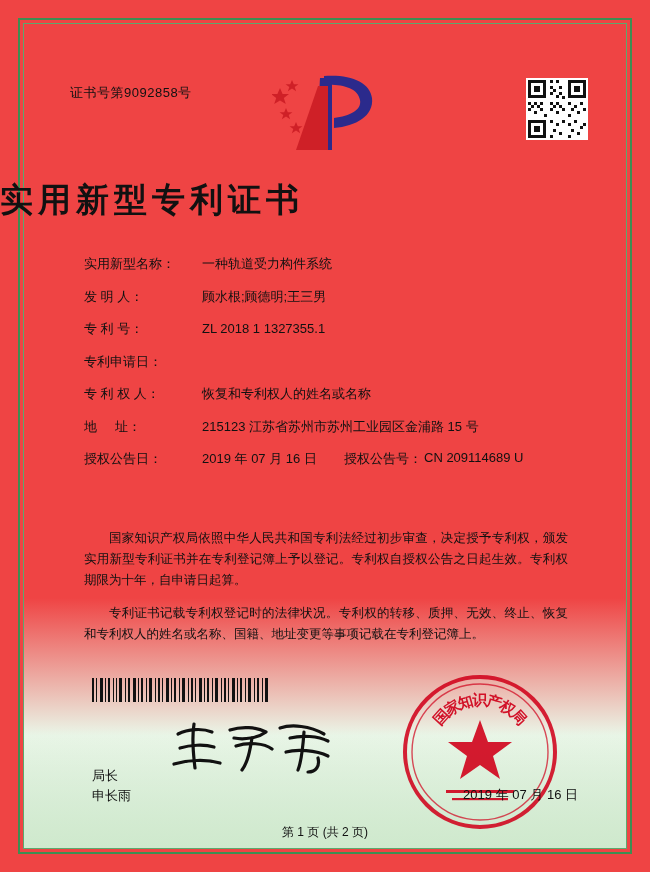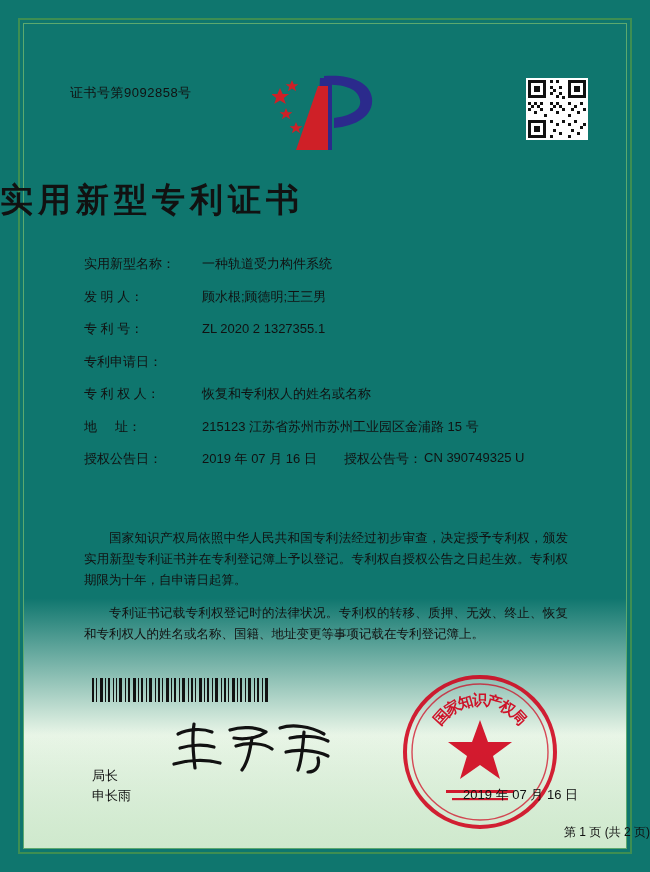--- a/index.html
+++ b/index.html
@@ -12,21 +12,21 @@
     height: 872px;
     font-family: "Liberation Sans", sans-serif;
     color: #1a1a1a;
     overflow: hidden;
   }
 
   .certificate {
     position: relative;
     width: 650px;
     height: 872px;
-    background: #0f766e;
+    background: #ef4444;
     box-sizing: border-box;
   }
 
   
   .frame-outer {
     position: absolute;
     left: 18px;
     top: 18px;
     right: 18px;
     bottom: 18px;
@@ -209,21 +209,21 @@
     top: 786px;
     font-size: 13px;
     color: #111;
   }
 
   .page-footer {
     position: absolute;
     left: 0;
     right: 0;
     top: 824px;
-    text-align: right;
+    text-align: center;
     font-size: 12px;
     color: #111;
   }
 </style>
 </head>
 <body>
 
 <div class="certificate">
 
   <div class="bottom-wash"></div>
@@ -326,21 +326,21 @@
         <div class="field-value">一种轨道受力构件系统</div>
       </div>
 
       <div class="field-row">
         <div class="field-label">发 明 人：</div>
         <div class="field-value">顾水根;顾德明;王三男</div>
       </div>
 
       <div class="field-row">
         <div class="field-label">专 利 号：</div>
-        <div class="field-value">ZL 2020 2 1327355.1</div>
+        <div class="field-value">ZL 2018 1 1327355.1</div>
       </div>
 
       <div class="field-row">
         <div class="field-label">专利申请日：</div>
       </div>
 
       <div class="field-row">
         <div class="field-label">专 利 权 人：</div>
         <div class="field-value">恢复和专利权人的姓名或名称</div>
       </div>
@@ -350,21 +350,21 @@
         <div class="field-value">215123 江苏省苏州市苏州工业园区金浦路 15 号</div>
       </div>
 
       <div class="row-two-col">
         <div class="col-a">
           <div class="field-label">授权公告日：</div>
           <div class="field-value">2019 年 07 月 16 日</div>
         </div>
         <div class="col-b">
           <div class="field-label">授权公告号：</div>
-          <div class="field-value">CN 390749325 U</div>
+          <div class="field-value">CN 209114689 U</div>
         </div>
       </div>
 
     </div>
 
     <div class="paragraphs">
       <p>国家知识产权局依照中华人民共和国专利法经过初步审查，决定授予专利权，颁发实用新型专利证书并在专利登记簿上予以登记。专利权自授权公告之日起生效。专利权期限为十年，自申请日起算。</p>
       <p>专利证书记载专利权登记时的法律状况。专利权的转移、质押、无效、终止、恢复和专利权人的姓名或名称、国籍、地址变更等事项记载在专利登记簿上。</p>
     </div>
 

